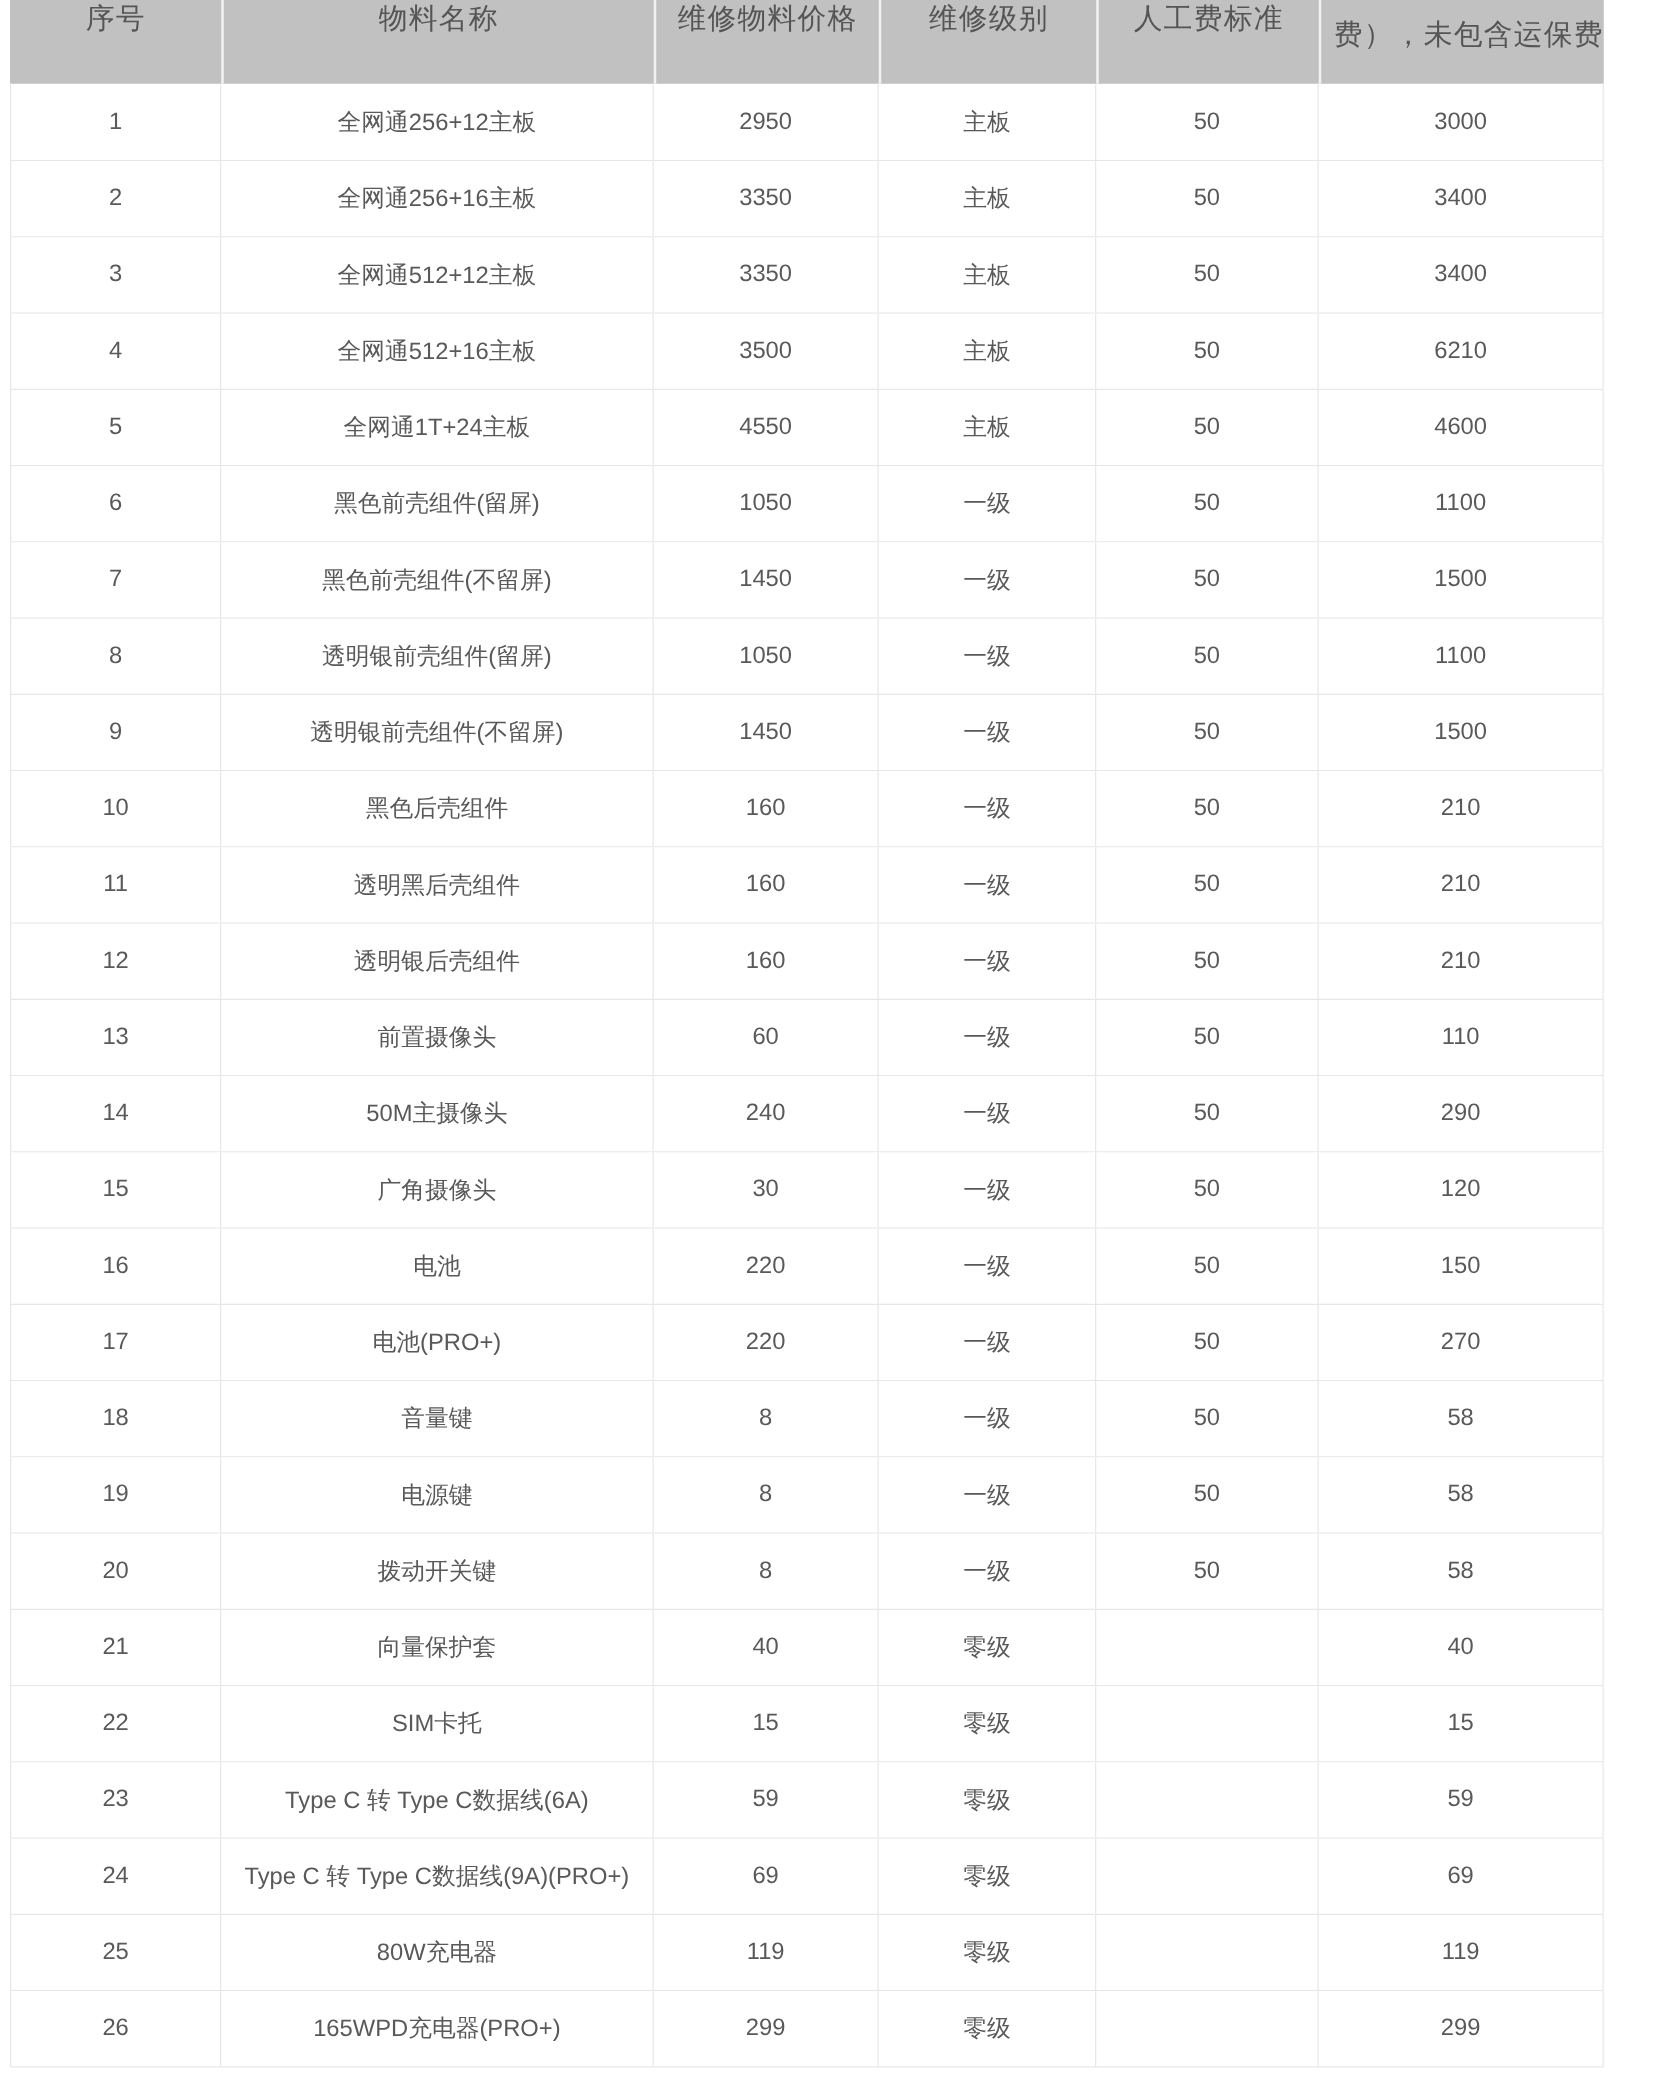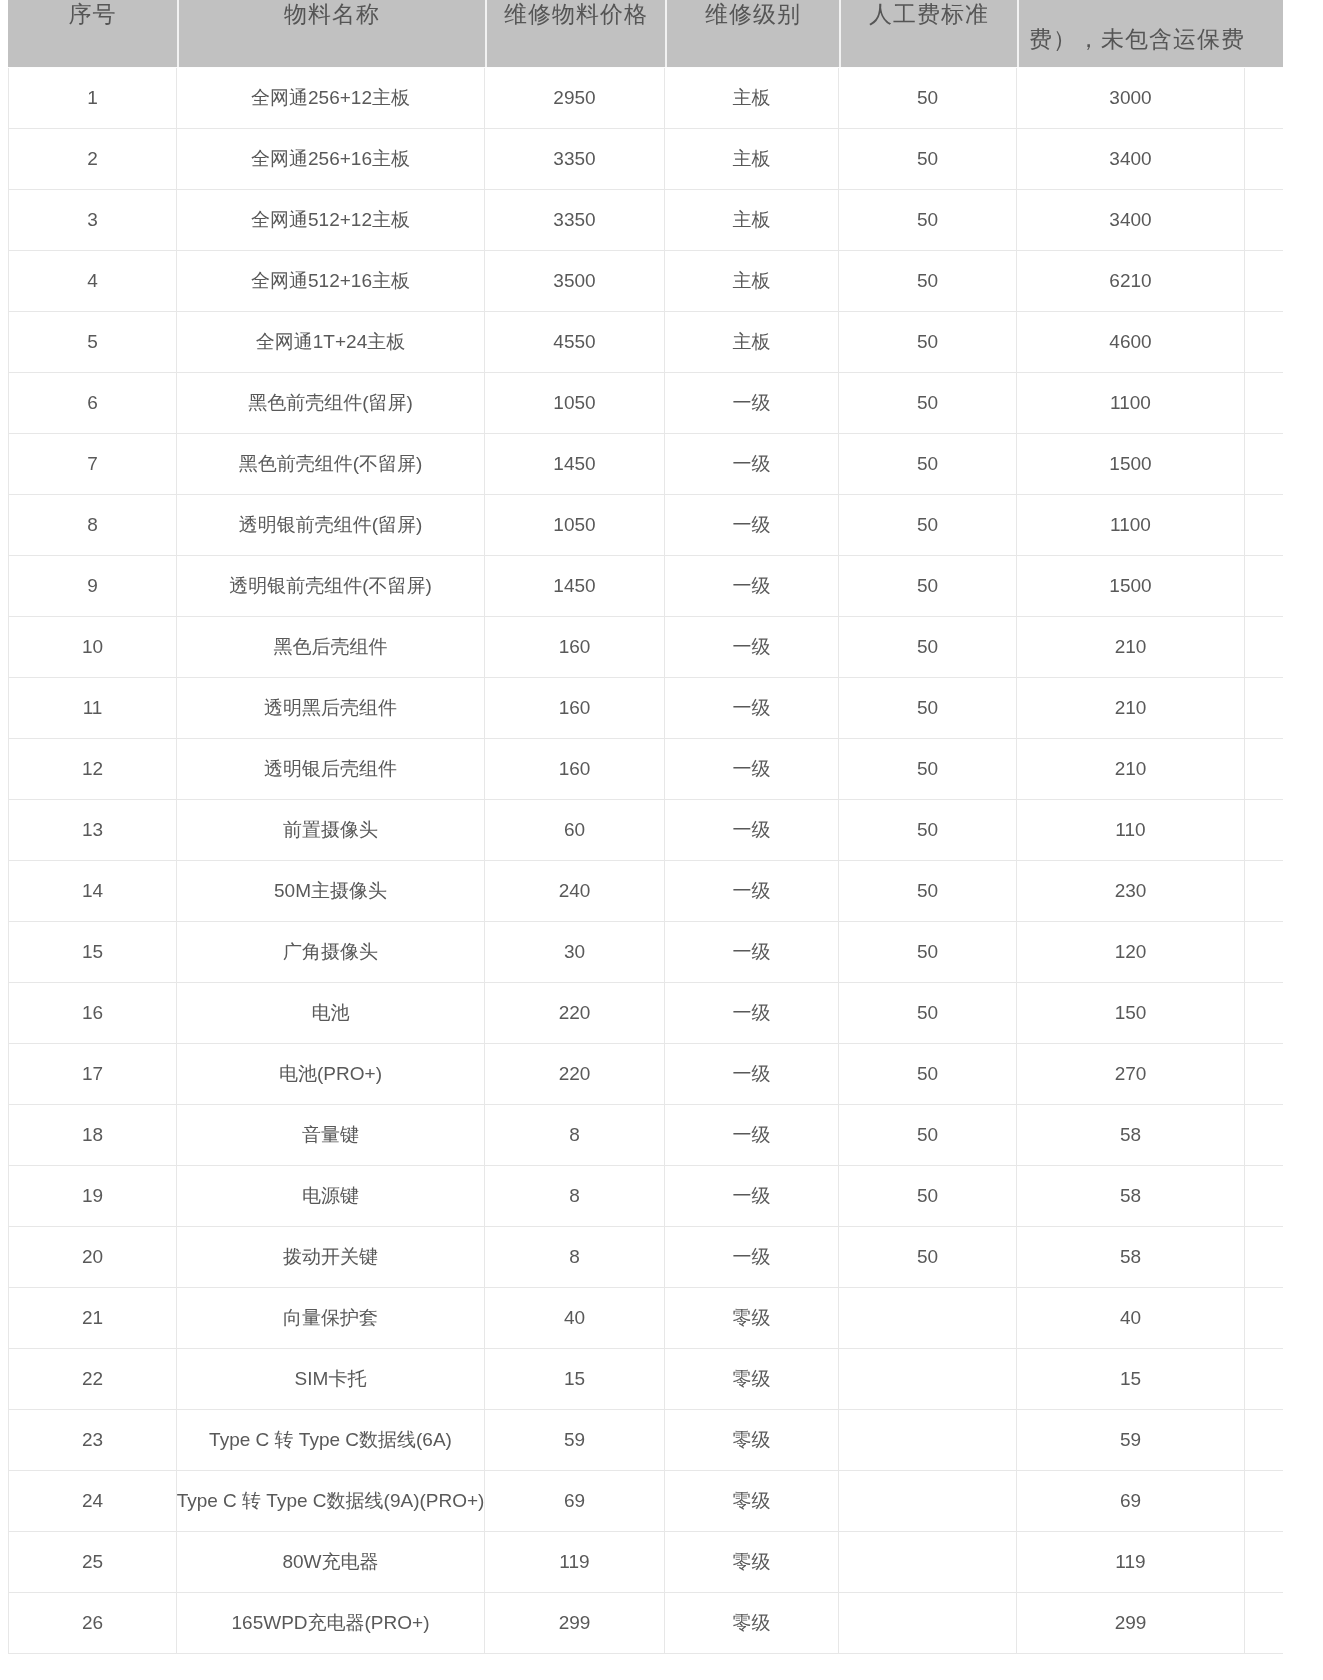--- a/index.html
+++ b/index.html
@@ -36,21 +36,21 @@
   .th + .th{border-left:2px solid var(--header-divider);}
   .th .hlabel{
     position:absolute;top:3px;left:0;right:0;
     text-align:center;
     font-size:23px;
     line-height:22px;
     color:var(--header-text);
     letter-spacing:1px;
     white-space:nowrap;
   }
-  .th.c5 .hlabel{top:28px;padding-left:10px;}
+  .th.c5 .hlabel{top:16px;padding-left:10px;}
   
   .trow{
     display:flex;
     height:61px;
     box-sizing:border-box;
     background:#ffffff;
     border-bottom:1px solid var(--grid-border);
   }
   .cell{
     box-sizing:border-box;
@@ -59,21 +59,21 @@
     justify-content:center;
     font-size:19px;
     color:var(--body-text);
     border-right:1px solid var(--grid-border);
     overflow:hidden;
     white-space:nowrap;
   }
   .cell.c0{border-left:1px solid var(--grid-border);}
   
   .c0{width:169px;}
-  .c1{width:308px;}
+  .c1{width:346px;}
   .c2{width:180px;}
   .c3{width:174px;}
   .c4{width:178px;}
   .c5{width:228px;}
 </style>
 </head>
 <body>
 
 <div class="price-table">
   <div class="thead">
@@ -200,21 +200,21 @@
         <div class="cell c3">一级</div>
         <div class="cell c4">50</div>
         <div class="cell c5">110</div>
       </div>
       <div class="trow">
         <div class="cell c0">14</div>
         <div class="cell c1">50M主摄像头</div>
         <div class="cell c2">240</div>
         <div class="cell c3">一级</div>
         <div class="cell c4">50</div>
-        <div class="cell c5">230</div>
+        <div class="cell c5">290</div>
       </div>
       <div class="trow">
         <div class="cell c0">15</div>
         <div class="cell c1">广角摄像头</div>
         <div class="cell c2">30</div>
         <div class="cell c3">一级</div>
         <div class="cell c4">50</div>
         <div class="cell c5">120</div>
       </div>
       <div class="trow">

